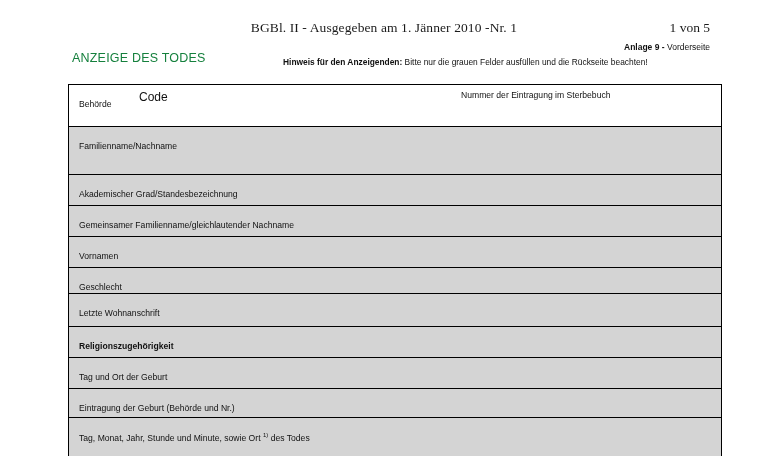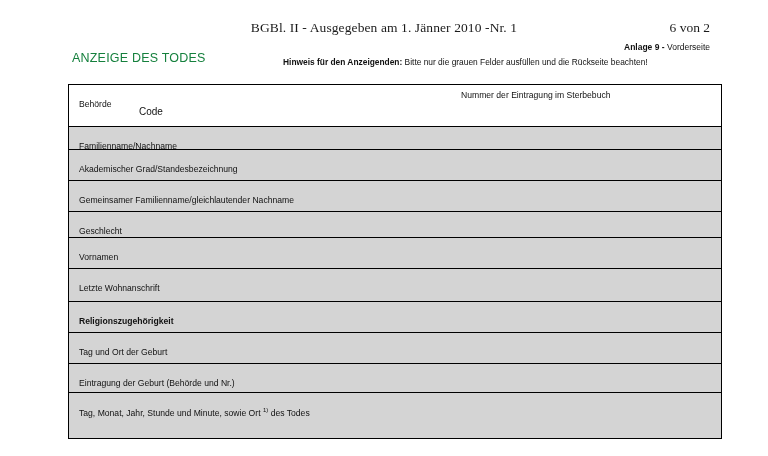--- a/index.html
+++ b/index.html
@@ -104,64 +104,64 @@
     position: absolute;
     left: 392px;
     top: 5px;
     font-size: 8.6px;
     color: #111111;
     white-space: nowrap;
   }
   .row-label-code {
     position: absolute;
     left: 70px;
-    top: 21px;
-    font-size: 10px;
+    top: 5px;
+    font-size: 12px;
     color: #111111;
     white-space: nowrap;
   }
 </style>
 </head>
 <body>
 
 <div class="page">
 
   <div class="bgbl-title" style="top:20px;">BGBl. II - Ausgegeben am 1. Jänner 2010 -Nr. 1</div>
-  <div class="page-number">6 von 2</div>
+  <div class="page-number">1 von 5</div>
 
   <div class="anlage">
     <b>Anlage 9 -</b><span> Vorderseite</span>
   </div>
 
   <div class="form-title">ANZEIGE DES TODES</div>
 
   <div class="hinweis">
     <b>Hinweis für den Anzeigenden:</b><span> Bitte nur die grauen Felder ausfüllen und die Rückseite beachten!</span>
   </div>
 
   <div class="form" id="form-table">
       <div class="row white" style="height: 42px;">
         <div class="row-label">Behörde</div>
         <div class="row-label-code">Code</div>
         <div class="row-label-right">Nummer der Eintragung im Sterbebuch</div>
       </div>
-      <div class="row" style="height: 23px;">
+      <div class="row" style="height: 48px;">
         <div class="row-label">Familienname/Nachname</div>
       </div>
       <div class="row" style="height: 31px;">
         <div class="row-label">Akademischer Grad/Standesbezeichnung</div>
       </div>
       <div class="row" style="height: 31px; padding-left: 36px;">
         <div class="row-label">Gemeinsamer Familienname/gleichlautender Nachname</div>
       </div>
+      <div class="row" style="height: 31px;">
+        <div class="row-label">Vornamen</div>
+      </div>
       <div class="row" style="height: 26px;">
         <div class="row-label">Geschlecht</div>
-      </div>
-      <div class="row" style="height: 31px;">
-        <div class="row-label">Vornamen</div>
       </div>
       <div class="row" style="height: 33px;">
         <div class="row-label">Letzte Wohnanschrift</div>
       </div>
       <div class="row" style="height: 31px; font-weight: bold;">
         <div class="row-label">Religionszugehörigkeit</div>
       </div>
       <div class="row" style="height: 31px;">
         <div class="row-label">Tag und Ort der Geburt</div>
       </div>

